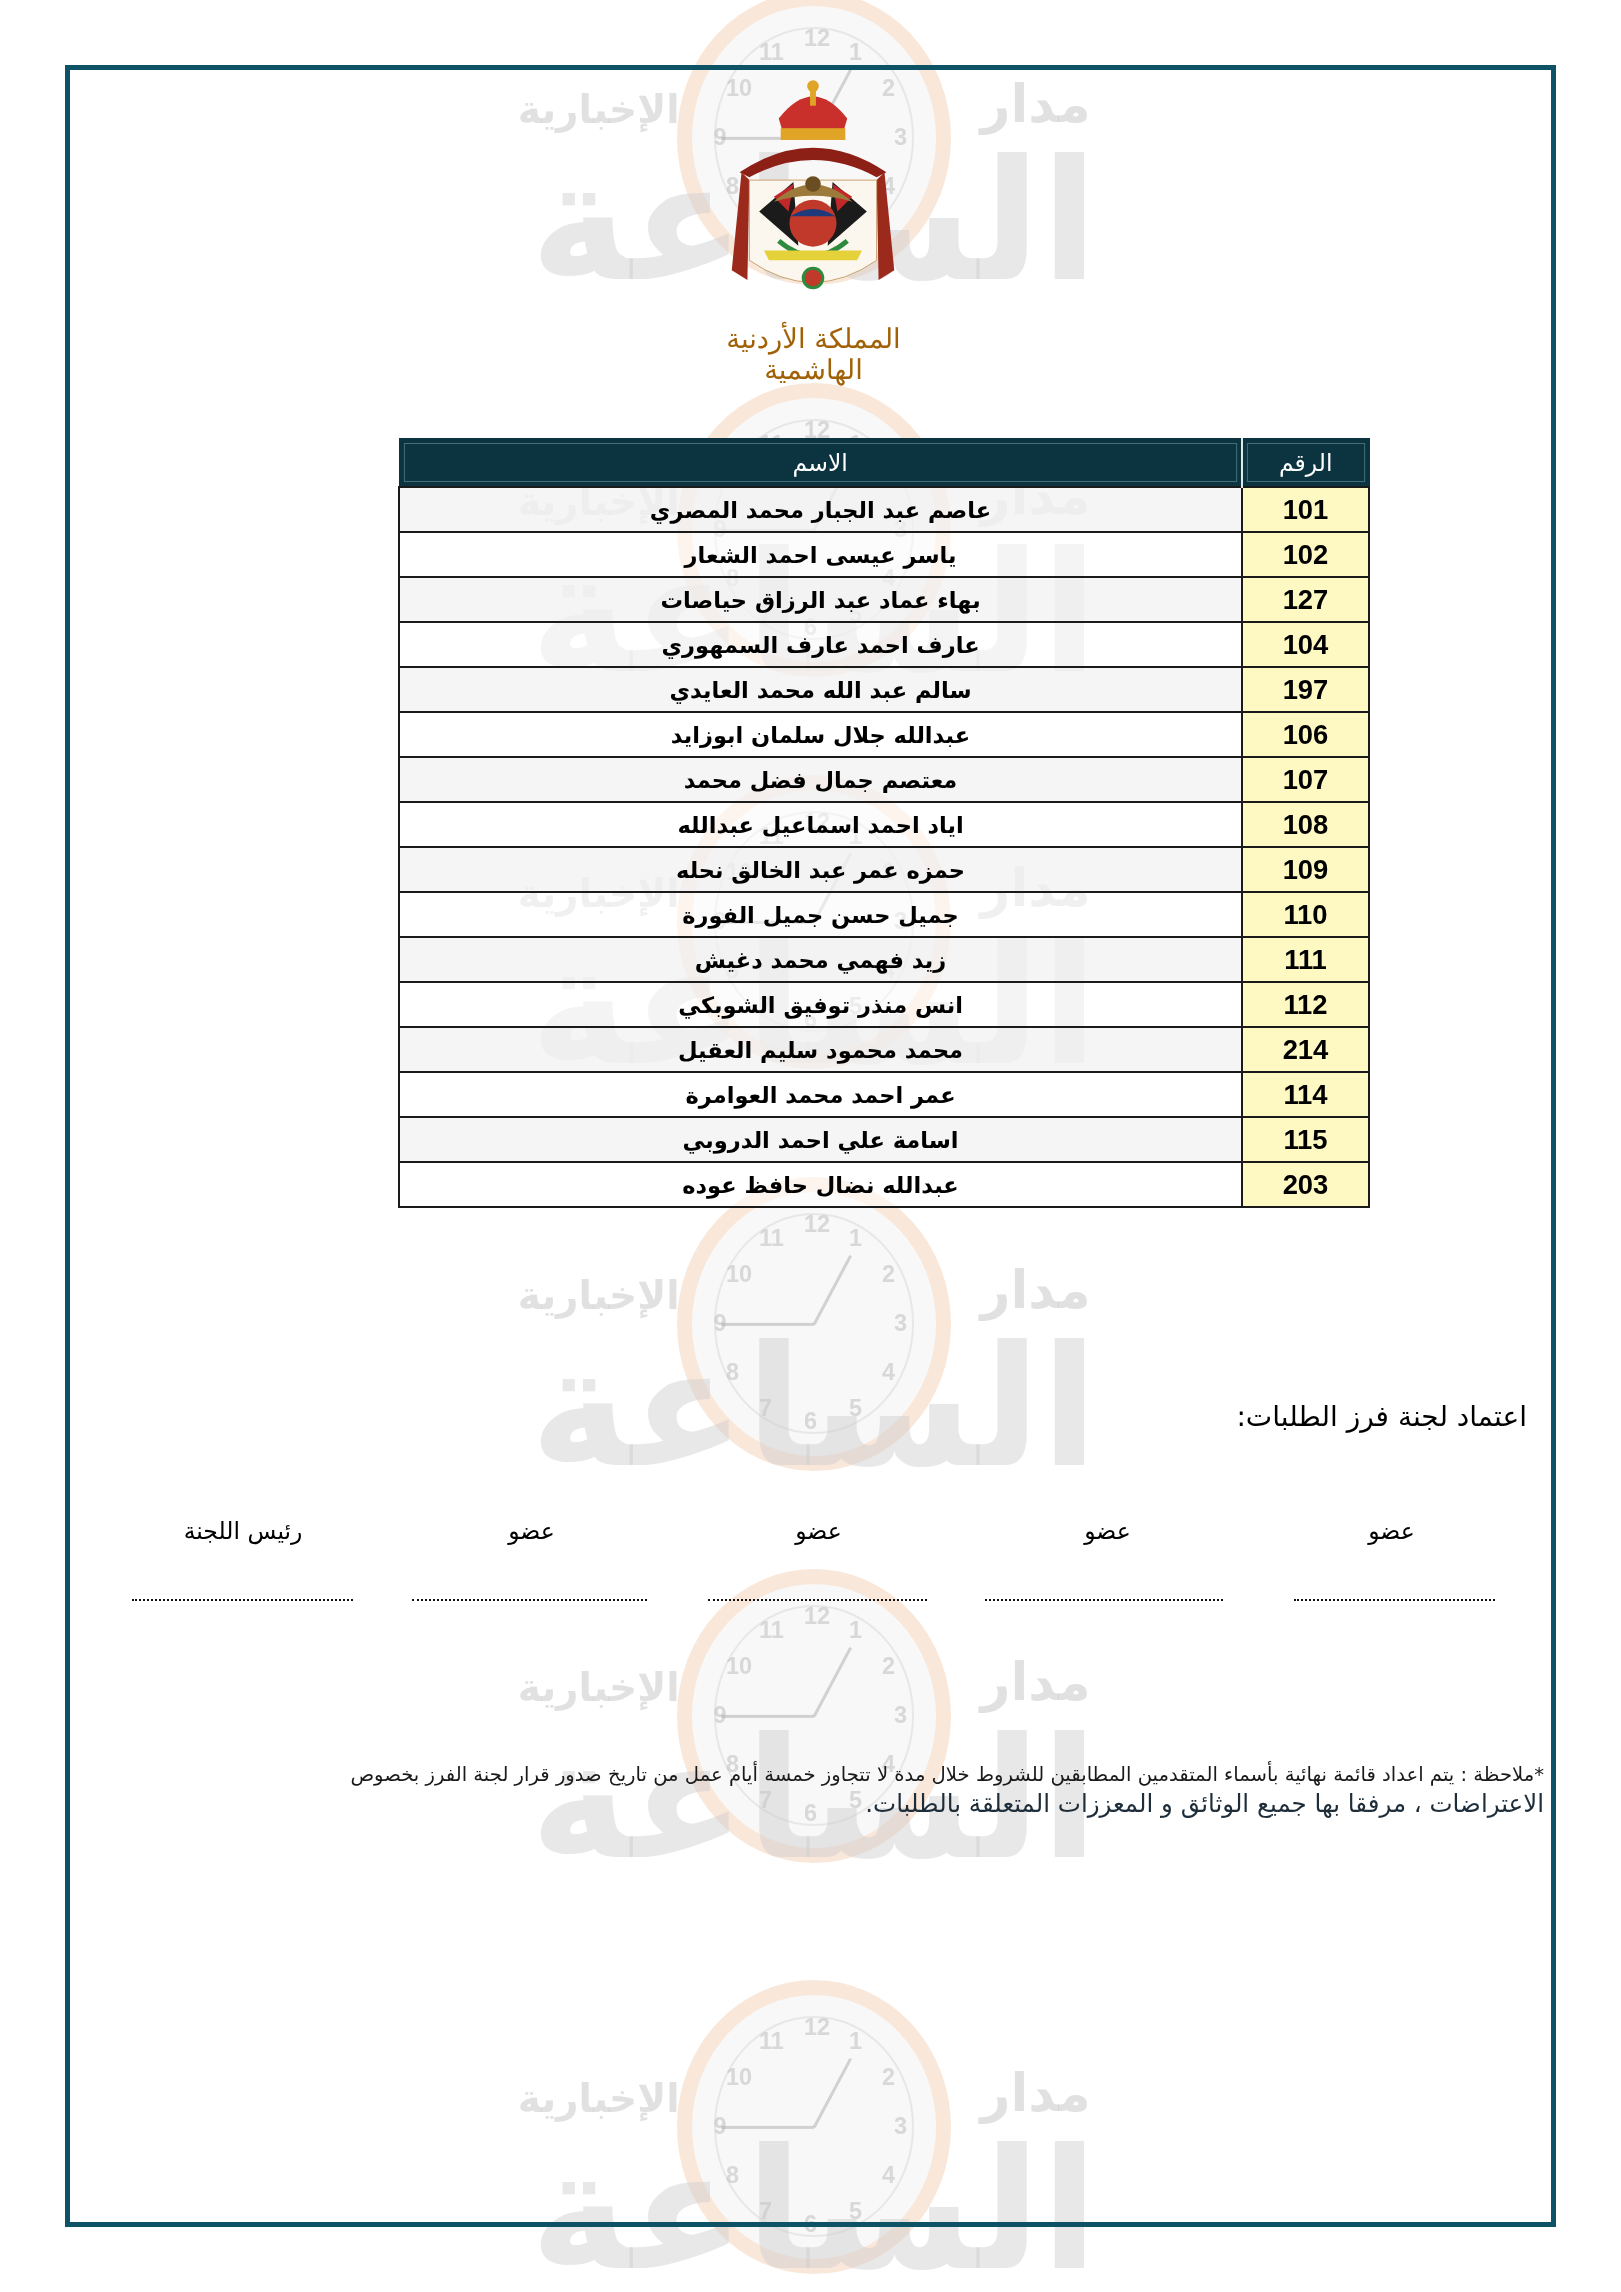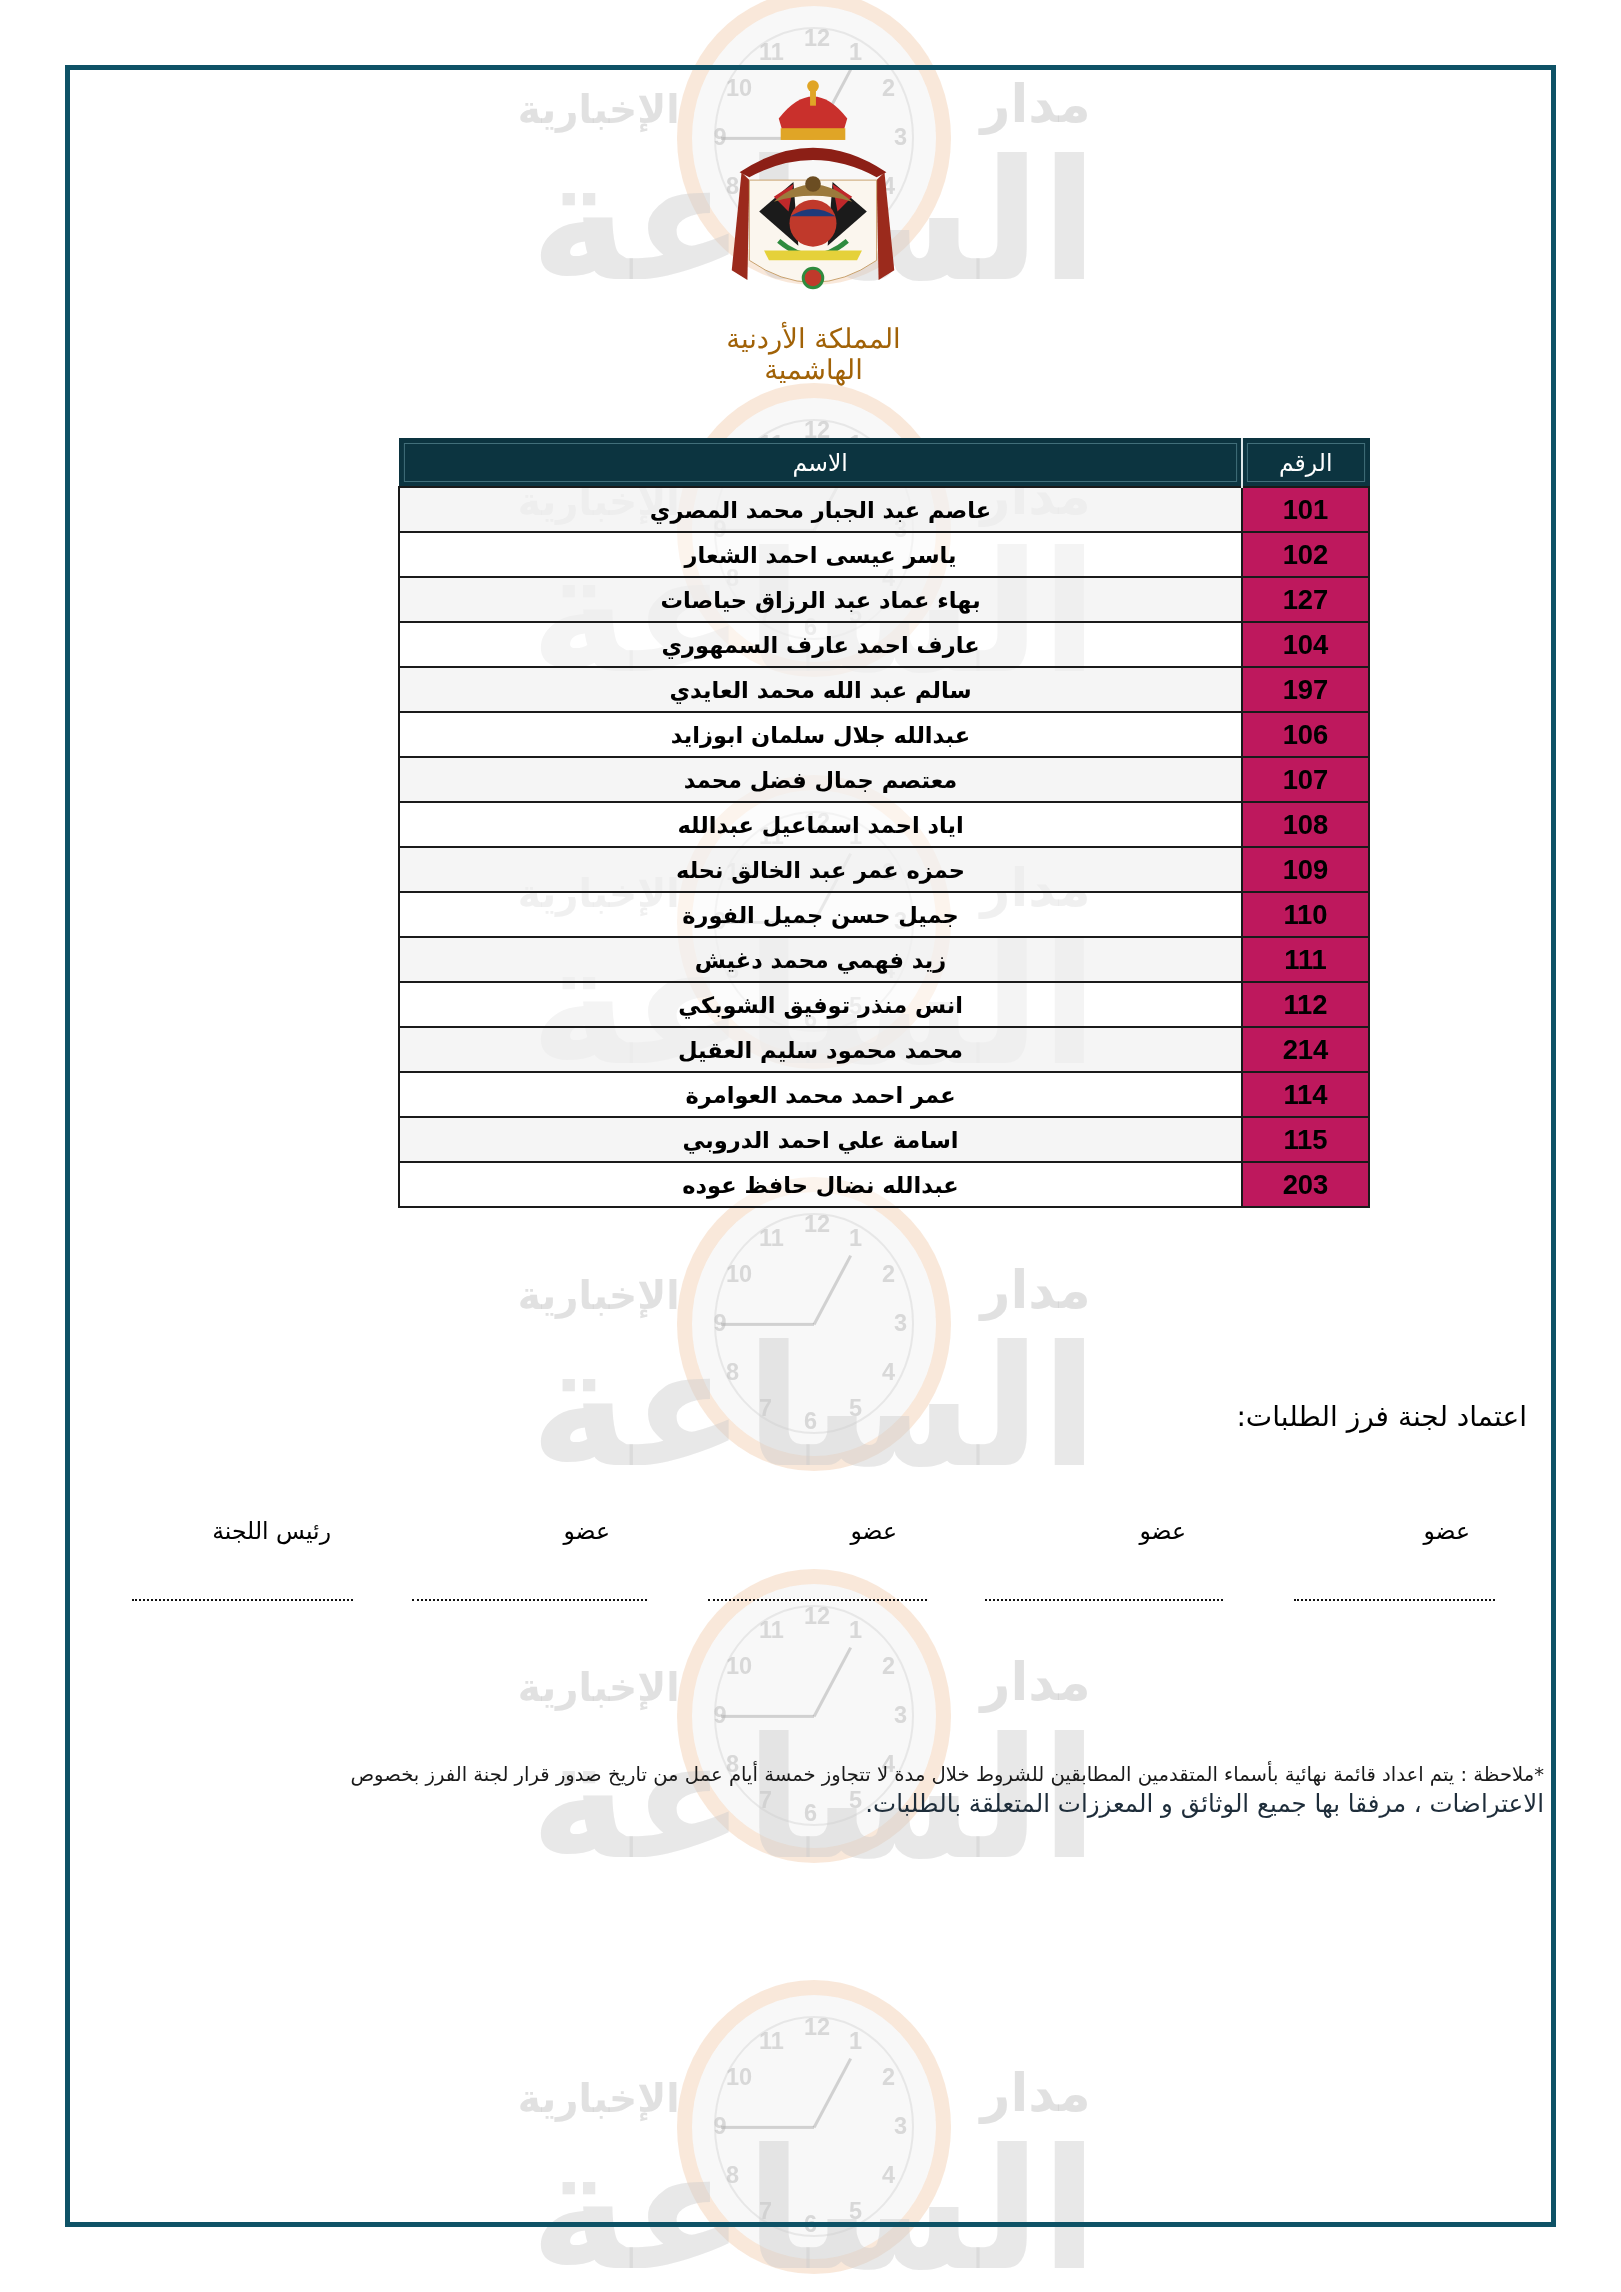--- a/index.html
+++ b/index.html
@@ -156,21 +156,21 @@
       padding: 0;
       border: 2px solid #1a1a1a;
       text-align: center;
       vertical-align: middle;
     }
     .names-table td.num {
       width: 125px;
       font-family: "Liberation Sans", sans-serif;
       font-weight: bold;
       font-size: 27.4px;
-      background: #be185d;
+      background: #fef9c3;
     }
     .names-table td.name {
       font-family: "DejaVu Sans", sans-serif;
       font-weight: bold;
       font-size: 22.5px;
     }
     .names-table tr.alt td.name {
       background: rgba(242, 242, 242, 0.75);
     }
     .names-table tr:not(.alt) td.name {
@@ -186,21 +186,21 @@
       font-size: 28px;
       direction: rtl;
       z-index: 2;
     }
     .sig-label {
       position: absolute;
       top: 1517px;
       font-family: "DejaVu Sans", sans-serif;
       font-size: 23.5px;
       direction: rtl;
-      text-align: right;
+      text-align: center;
       z-index: 2;
     }
     .sig-line {
       position: absolute;
       top: 1585px;
       height: 13.7px;
       border-bottom: 2.9px dotted #111;
       z-index: 2;
     }
 

